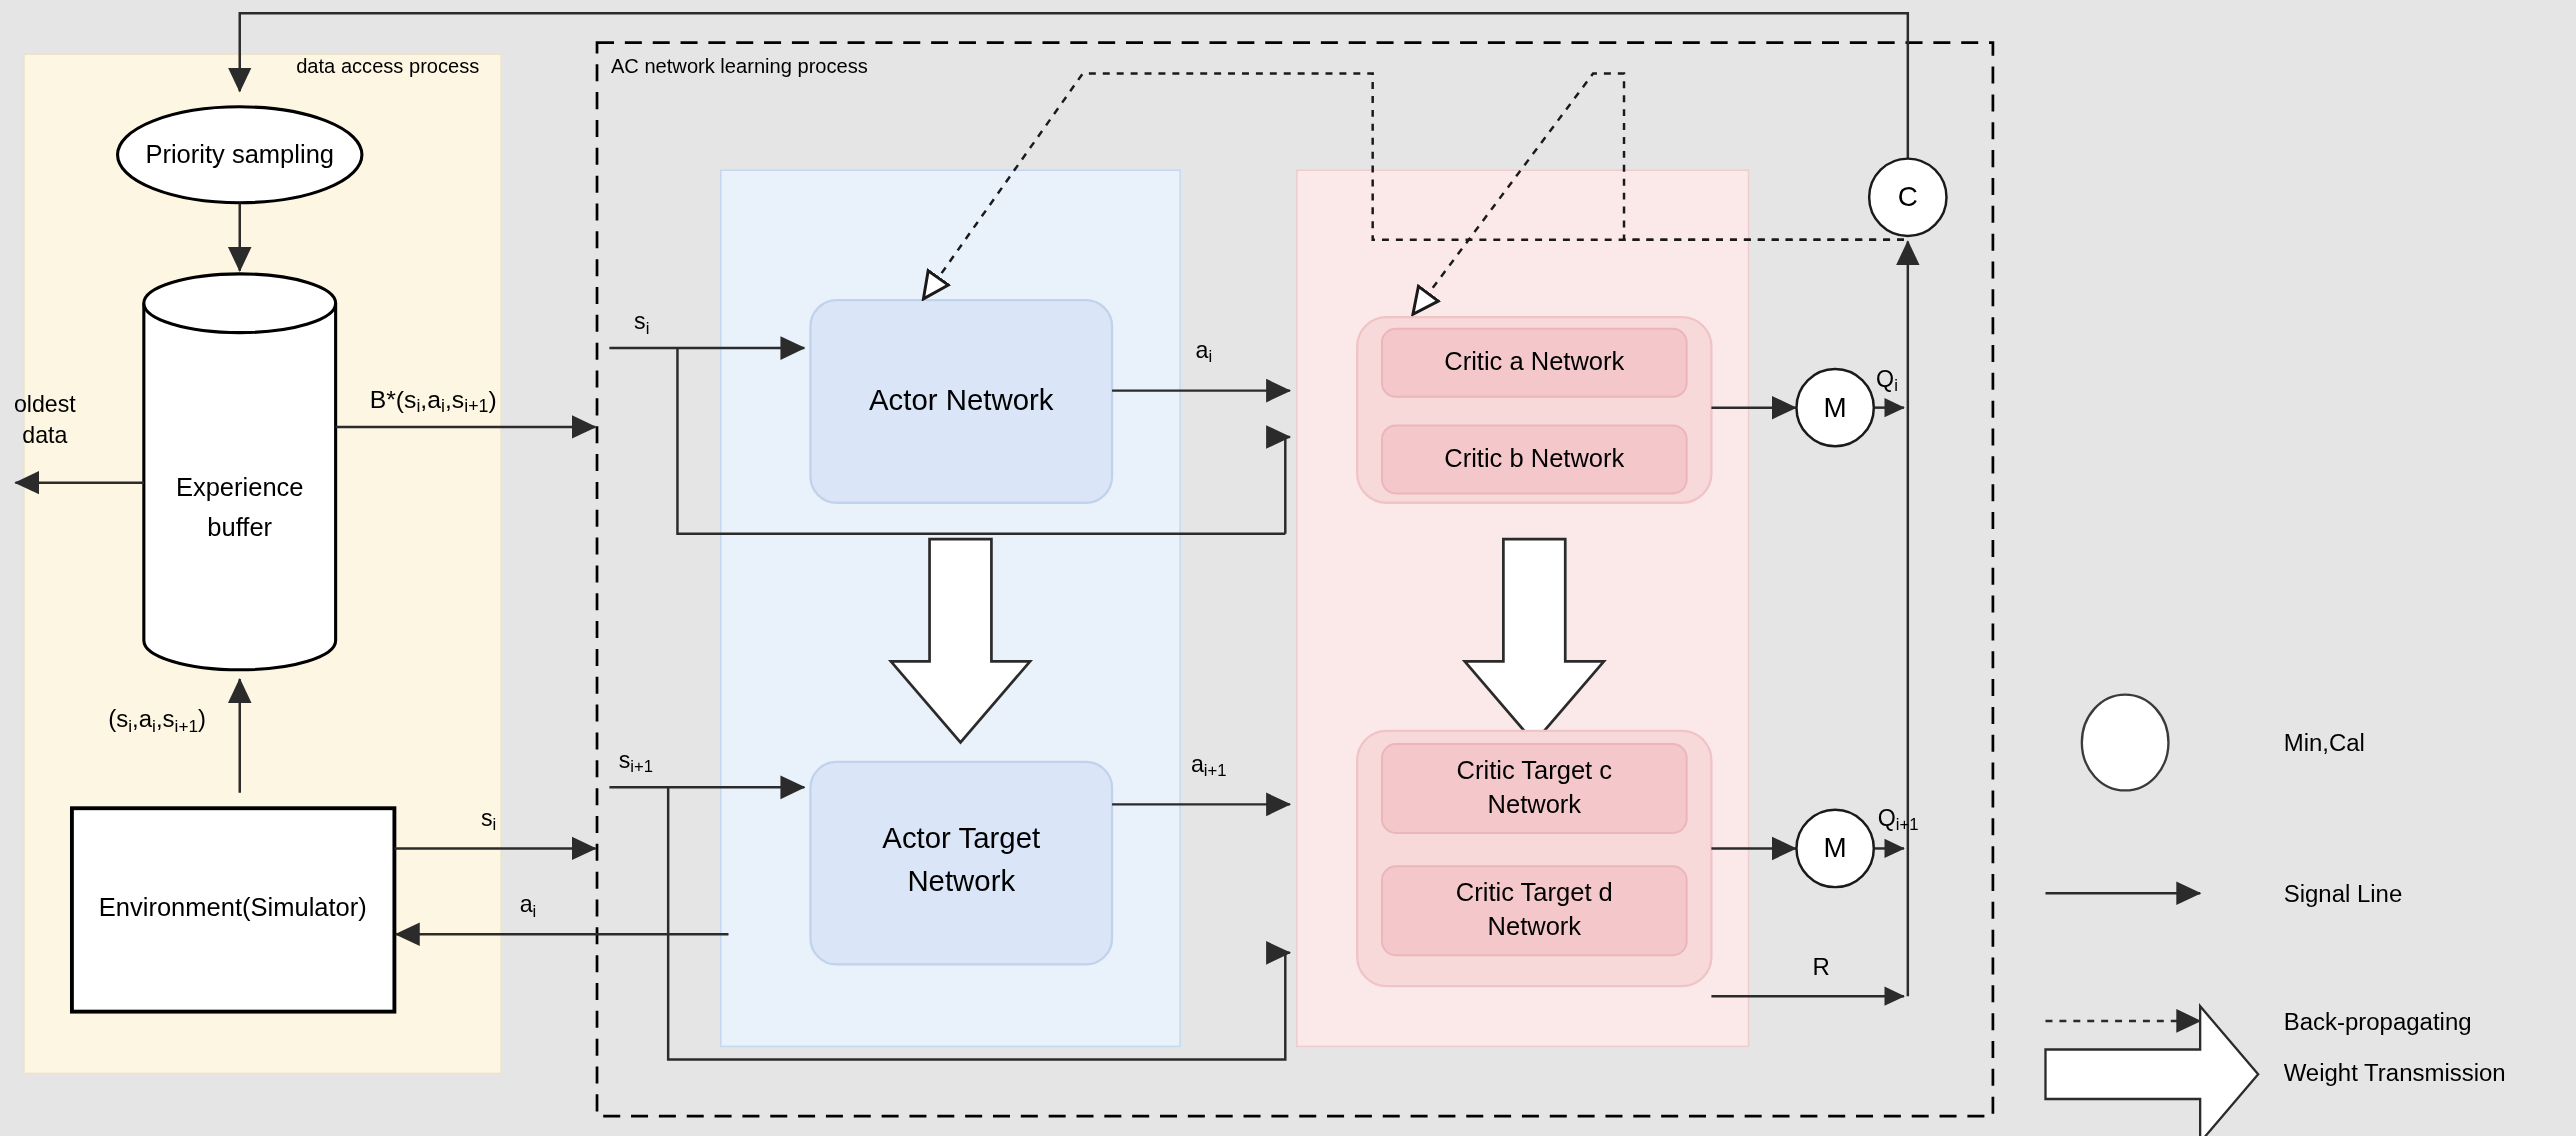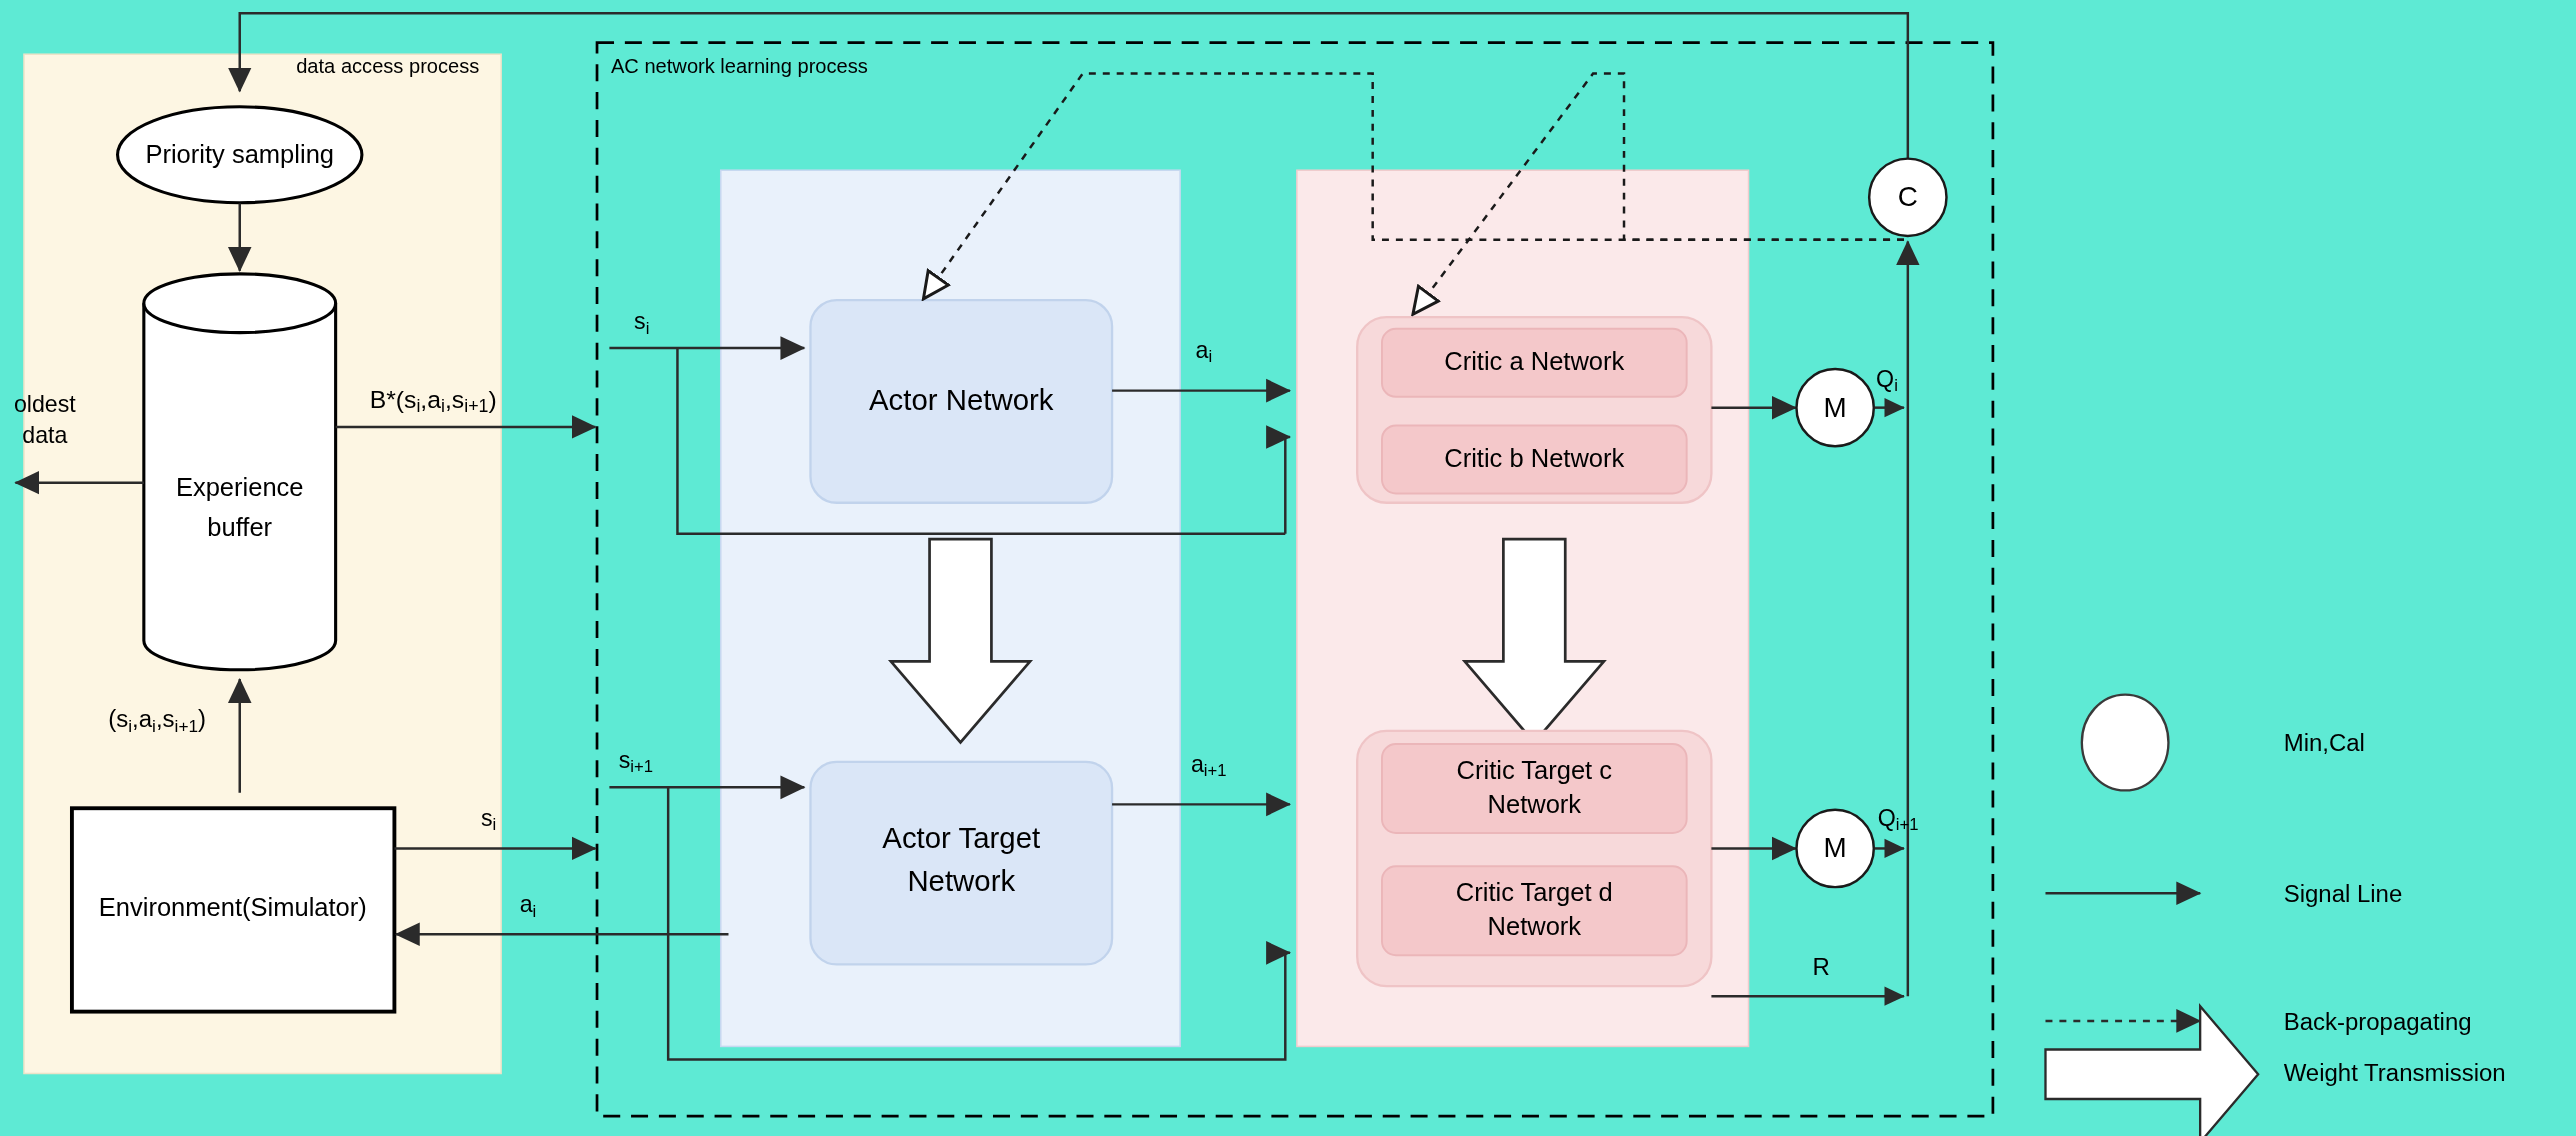--- a/index.html
+++ b/index.html
@@ -5,21 +5,21 @@
 <style>
   html, body {
     margin: 0;
     padding: 0;
     background: #ffffff;
   }
   #stage {
     position: relative;
     width: 2576px;
     height: 1137px;
-    background: #5eead4;
+    background: #e5e5e5;
     font-family: "Liberation Sans", sans-serif;
     overflow: hidden;
   }
   svg#diagram {
     position: absolute;
     left: 0;
     top: 0;
     width: 2576px;
     height: 1137px;
   }

